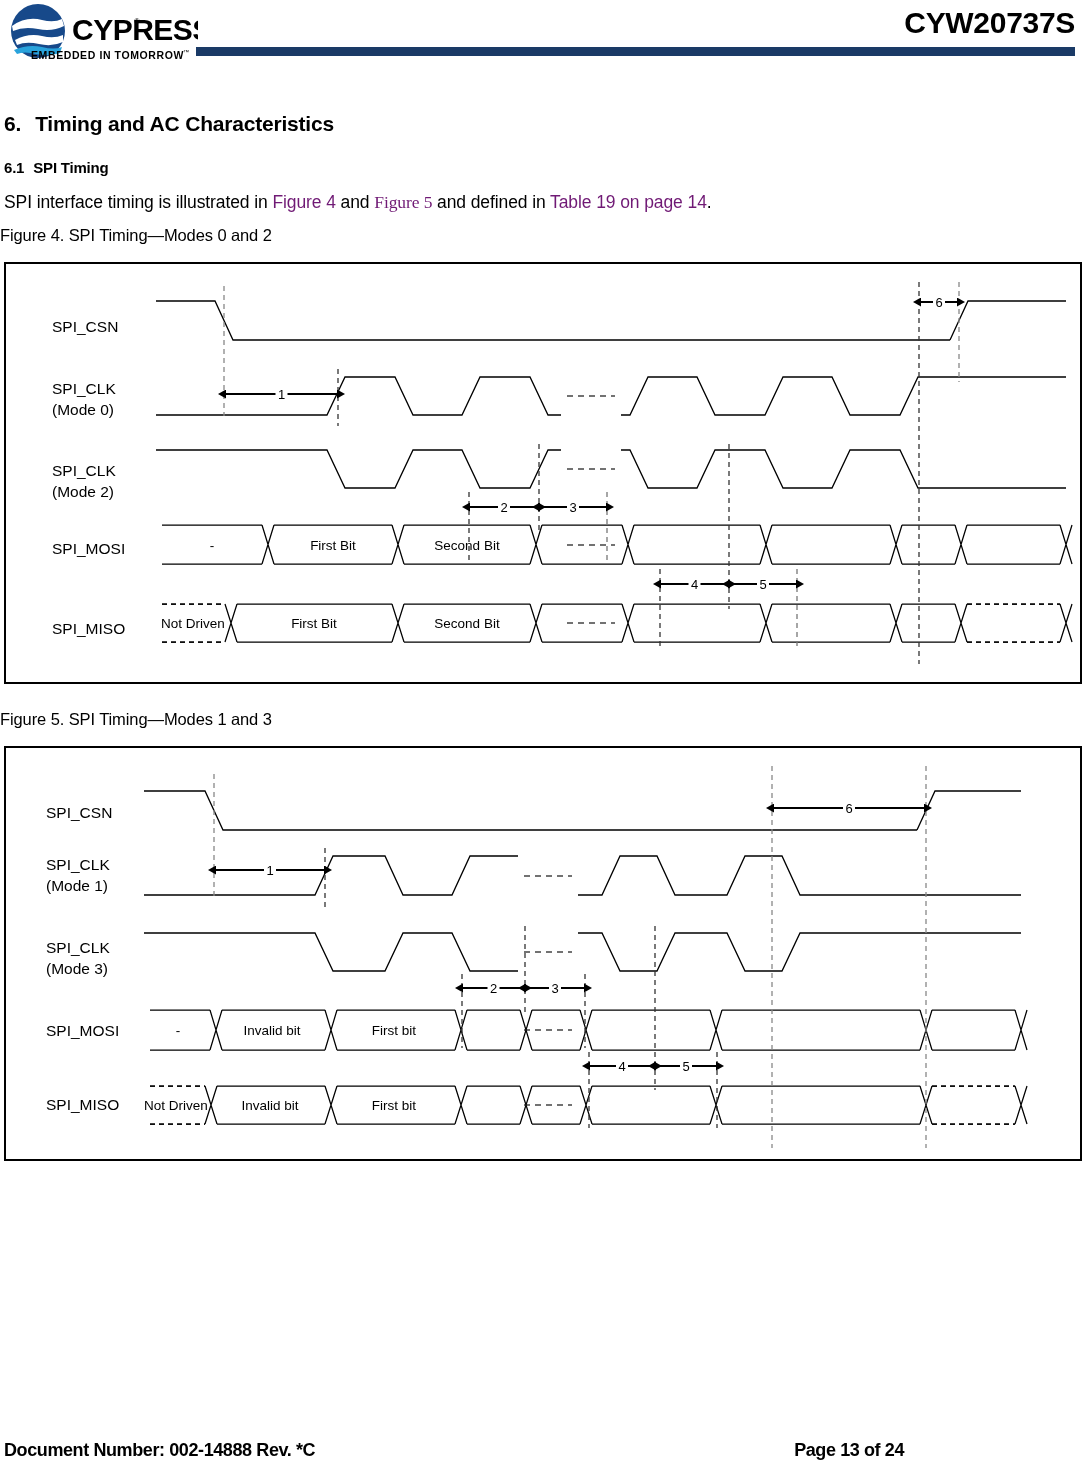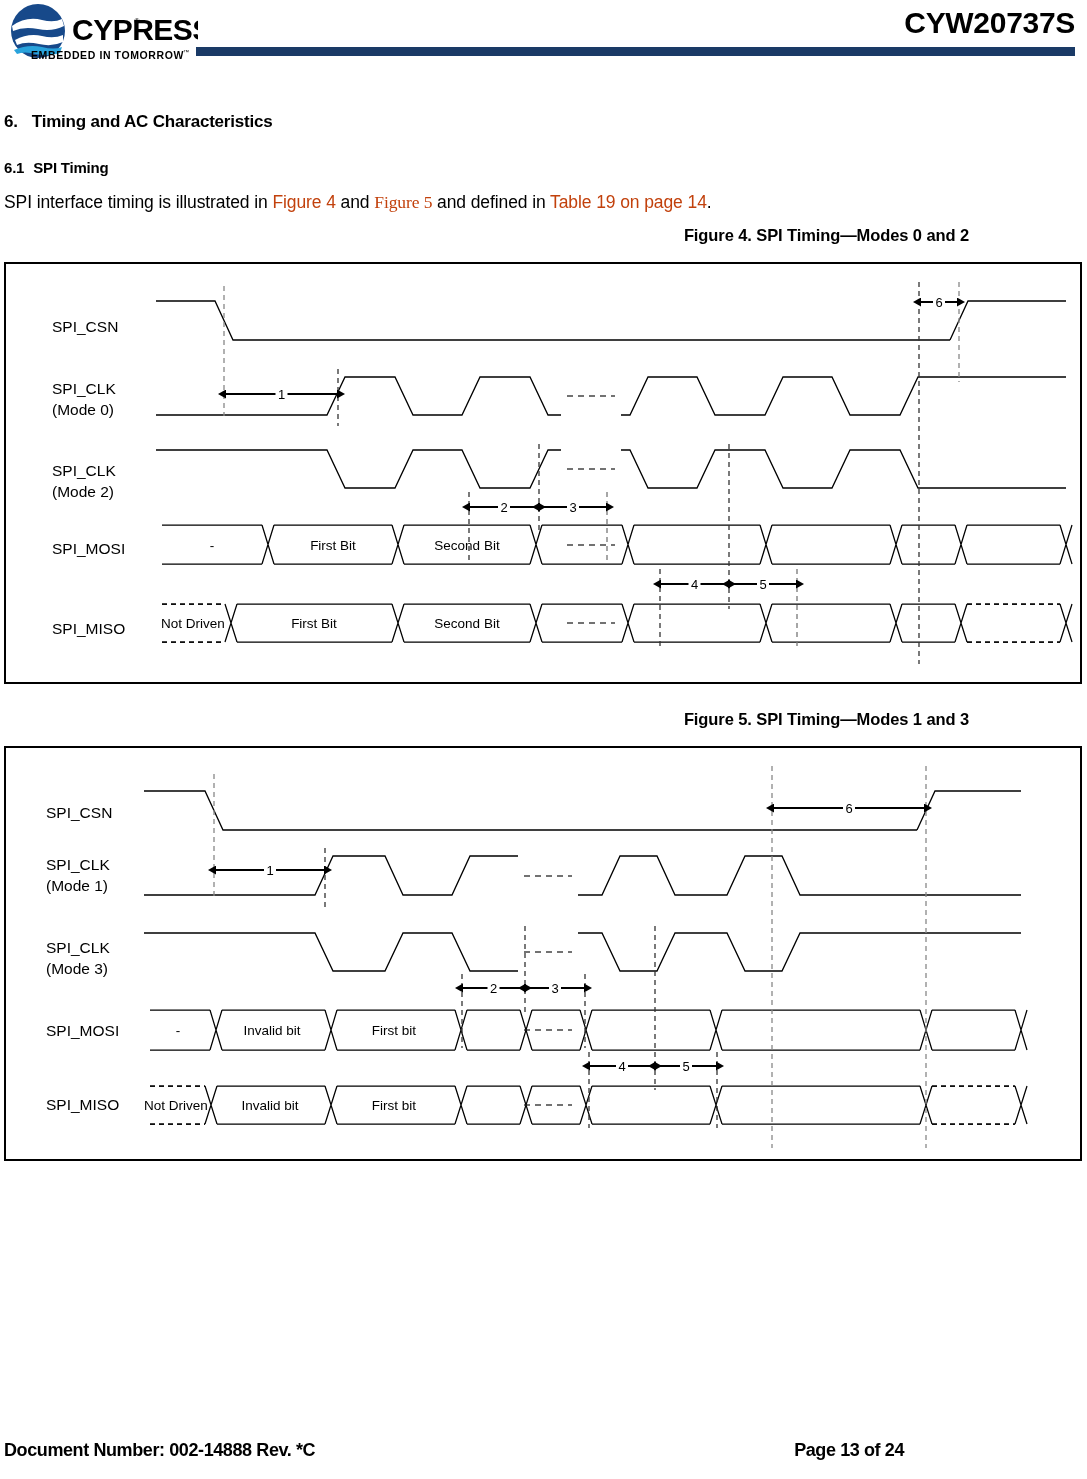--- a/index.html
+++ b/index.html
@@ -16,36 +16,36 @@
     font-size:30px;font-weight:bold;letter-spacing:-0.3px;
     font-family:"Liberation Sans", sans-serif;color:#000;
   }
   .header-rule{
     position:absolute;left:196px;top:47px;width:879px;height:9px;
     background:#1a3a66;
   }
   
   .h1{
     position:absolute;left:4px;top:112px;
-    font-size:17px;font-weight:bold;letter-spacing:-0.2px;
+    font-size:21px;font-weight:bold;letter-spacing:-0.2px;
   }
   .h1 .num{margin-right:14px;}
   .h2{
     position:absolute;left:4px;top:159px;
     font-size:15px;font-weight:bold;letter-spacing:-0.2px;
   }
   .h2 .num{margin-right:9px;}
   .para{
     position:absolute;left:4px;top:192px;
     font-size:17.5px;letter-spacing:-0.1px;
   }
-  .xref{color:#c2410c;}
+  .xref{color:#701a75;}
   .fig-caption{
-    position:absolute;width:969px;text-align:right;
-    font-size:16.5px;font-weight:bold;letter-spacing:-0.1px;
+    position:absolute;width:969px;text-align:left;
+    font-size:16.5px;font-weight:normal;letter-spacing:-0.1px;
   }
   #fig4-caption{top:226px;}
   #fig5-caption{top:710px;}
   .fig-box{position:absolute;border:2px solid #000;background:#fff;box-sizing:border-box;}
   #fig4-box{left:4px;top:262px;width:1078px;height:422px;}
   #fig5-box{left:4px;top:746px;width:1078px;height:415px;}
   .fig-svg{display:block;width:100%;height:100%;}
   
   .footer{position:absolute;left:0;top:1440px;width:910px;height:30px;}
   .footer-left{position:absolute;left:4px;top:0;font-size:18px;font-weight:bold;letter-spacing:-0.4px;}

